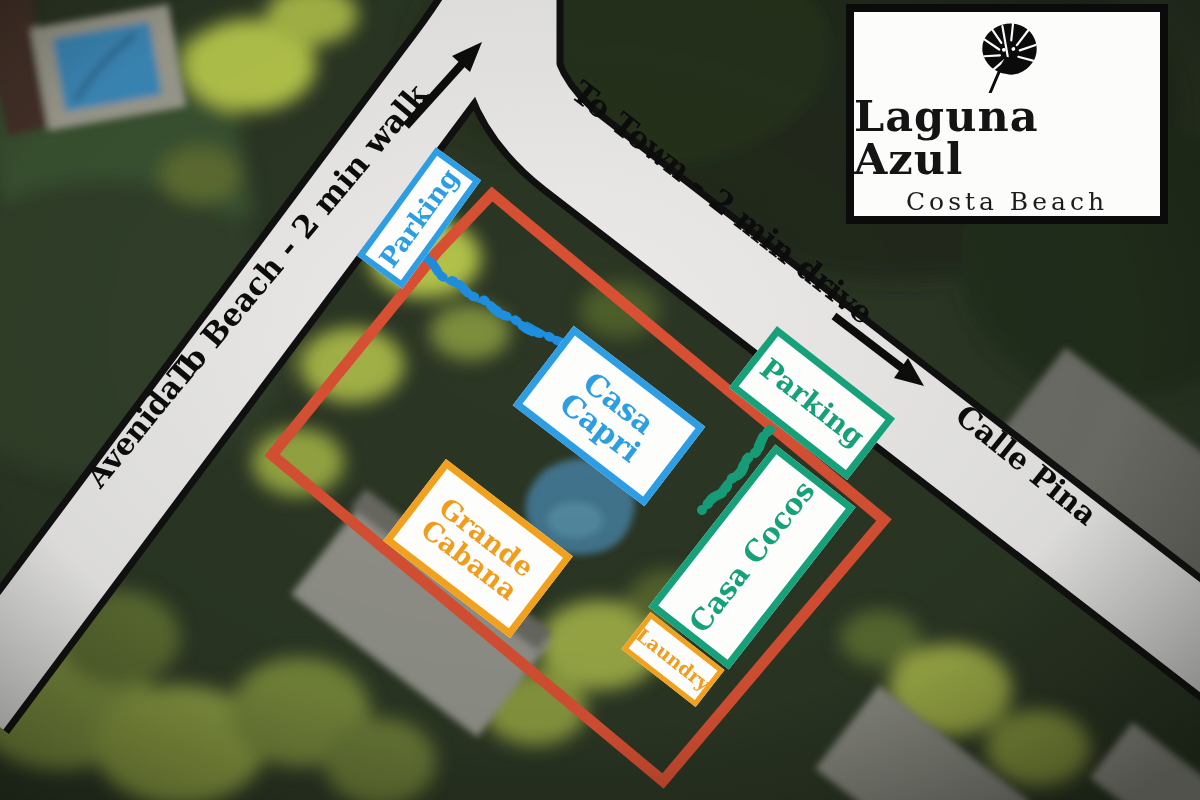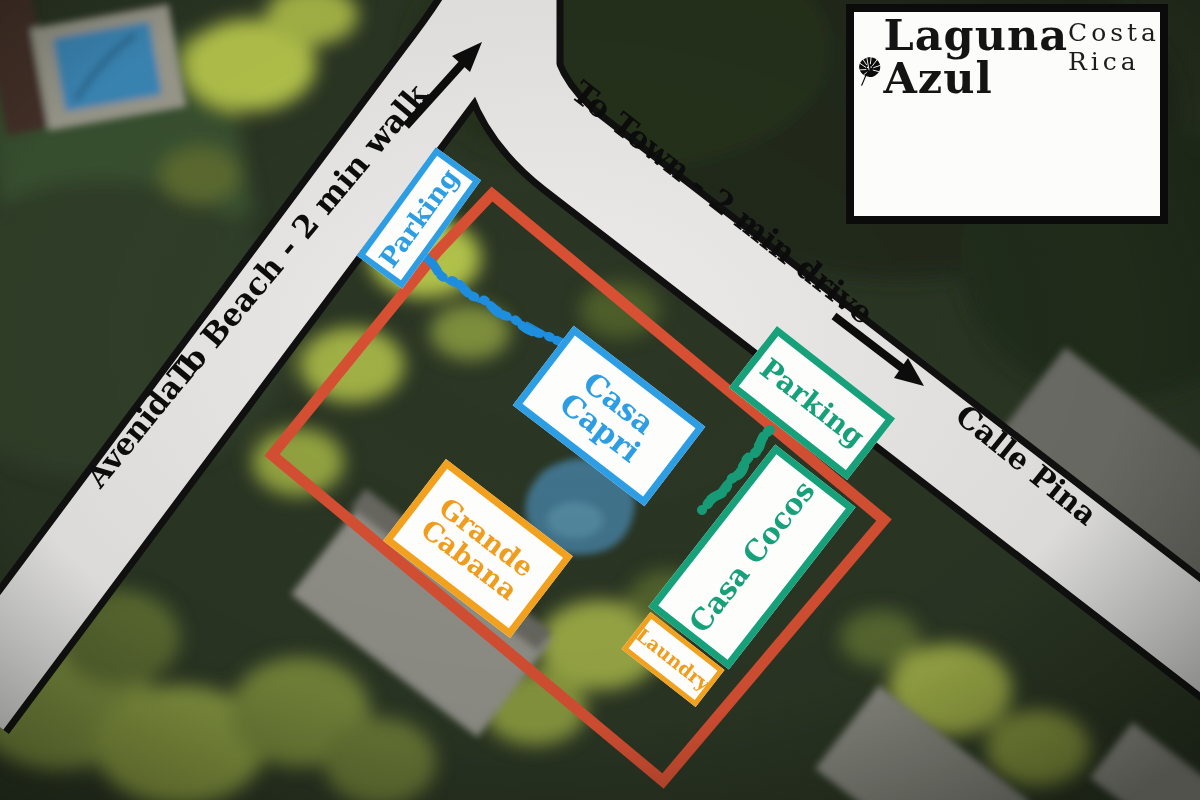--- a/index.html
+++ b/index.html
@@ -15,21 +15,21 @@
   .lbl-orange{border:6px solid #f2a11e;color:#f09d1e;}
   #label-parking-north{left:352px;top:190px;width:134px;height:56px;transform:rotate(-54deg);font-size:26px;}
   #label-casa-capri   {left:526px;top:366px;width:166px;height:100px;transform:rotate(37.5deg);border-width:7px;font-size:30px;}
   #label-parking-east {left:737px;top:364px;width:150px;height:78px;transform:rotate(38deg);border-width:7px;font-size:28px;}
   #label-casa-cocos   {left:701px;top:454px;width:102px;height:206px;transform:rotate(38deg);border-width:7px;font-size:29px;}
   #label-casa-cocos .vert{transform:rotate(-90deg);white-space:nowrap;}
   #label-grande-cabana{left:398px;top:497px;width:160px;height:103px;transform:rotate(37.5deg);border-width:7px;font-size:27px;}
   #label-laundry      {left:626px;top:636px;width:94px;height:47px;transform:rotate(38deg);border-width:5px;font-size:19px;}
   #logo-card{position:absolute;z-index:4;left:846px;top:4px;width:322px;height:220px;
              box-sizing:border-box;background:#fcfcfb;border:8px solid #0b0b0b;
-             display:flex;align-items:flex-start;justify-content:flex-start;}
+             display:flex;flex-direction:column;align-items:center;justify-content:flex-start;}
   #logo-title{font-size:43px;font-weight:700;color:#141414;letter-spacing:1px;line-height:1;margin-top:2px;}
   #logo-subtitle{font-size:25px;color:#1c1c1c;letter-spacing:4px;margin-top:6px;}
   #logo-leaf{margin-top:8px;}
 </style>
 </head>
 <body>
 
 <div id="scene">
 
   <svg id="map" width="1200" height="800" viewBox="0 0 1200 800">
@@ -173,16 +173,16 @@
           <line x1="30" y1="62" x2="46" y2="54"></line>
           <line x1="84" y1="64" x2="66" y2="54"></line>
           <line x1="55" y1="8" x2="52" y2="50"></line>
         </g>
         <circle cx="49" cy="40" r="2.6" fill="#fcfcfb"></circle>
         <circle cx="62" cy="42" r="2.6" fill="#fcfcfb"></circle>
         <path d="M14,96 C28,78 38,62 50,52" stroke="#0b0b0b" stroke-width="4" fill="none" stroke-linecap="round"></path>
       </g>
     </svg>
     <div id="logo-title">Laguna Azul</div>
-    <div id="logo-subtitle">Costa Rica</div>
+    <div id="logo-subtitle">Costa Beach</div>
   </div>
 
 </div>
 
 </body></html>

